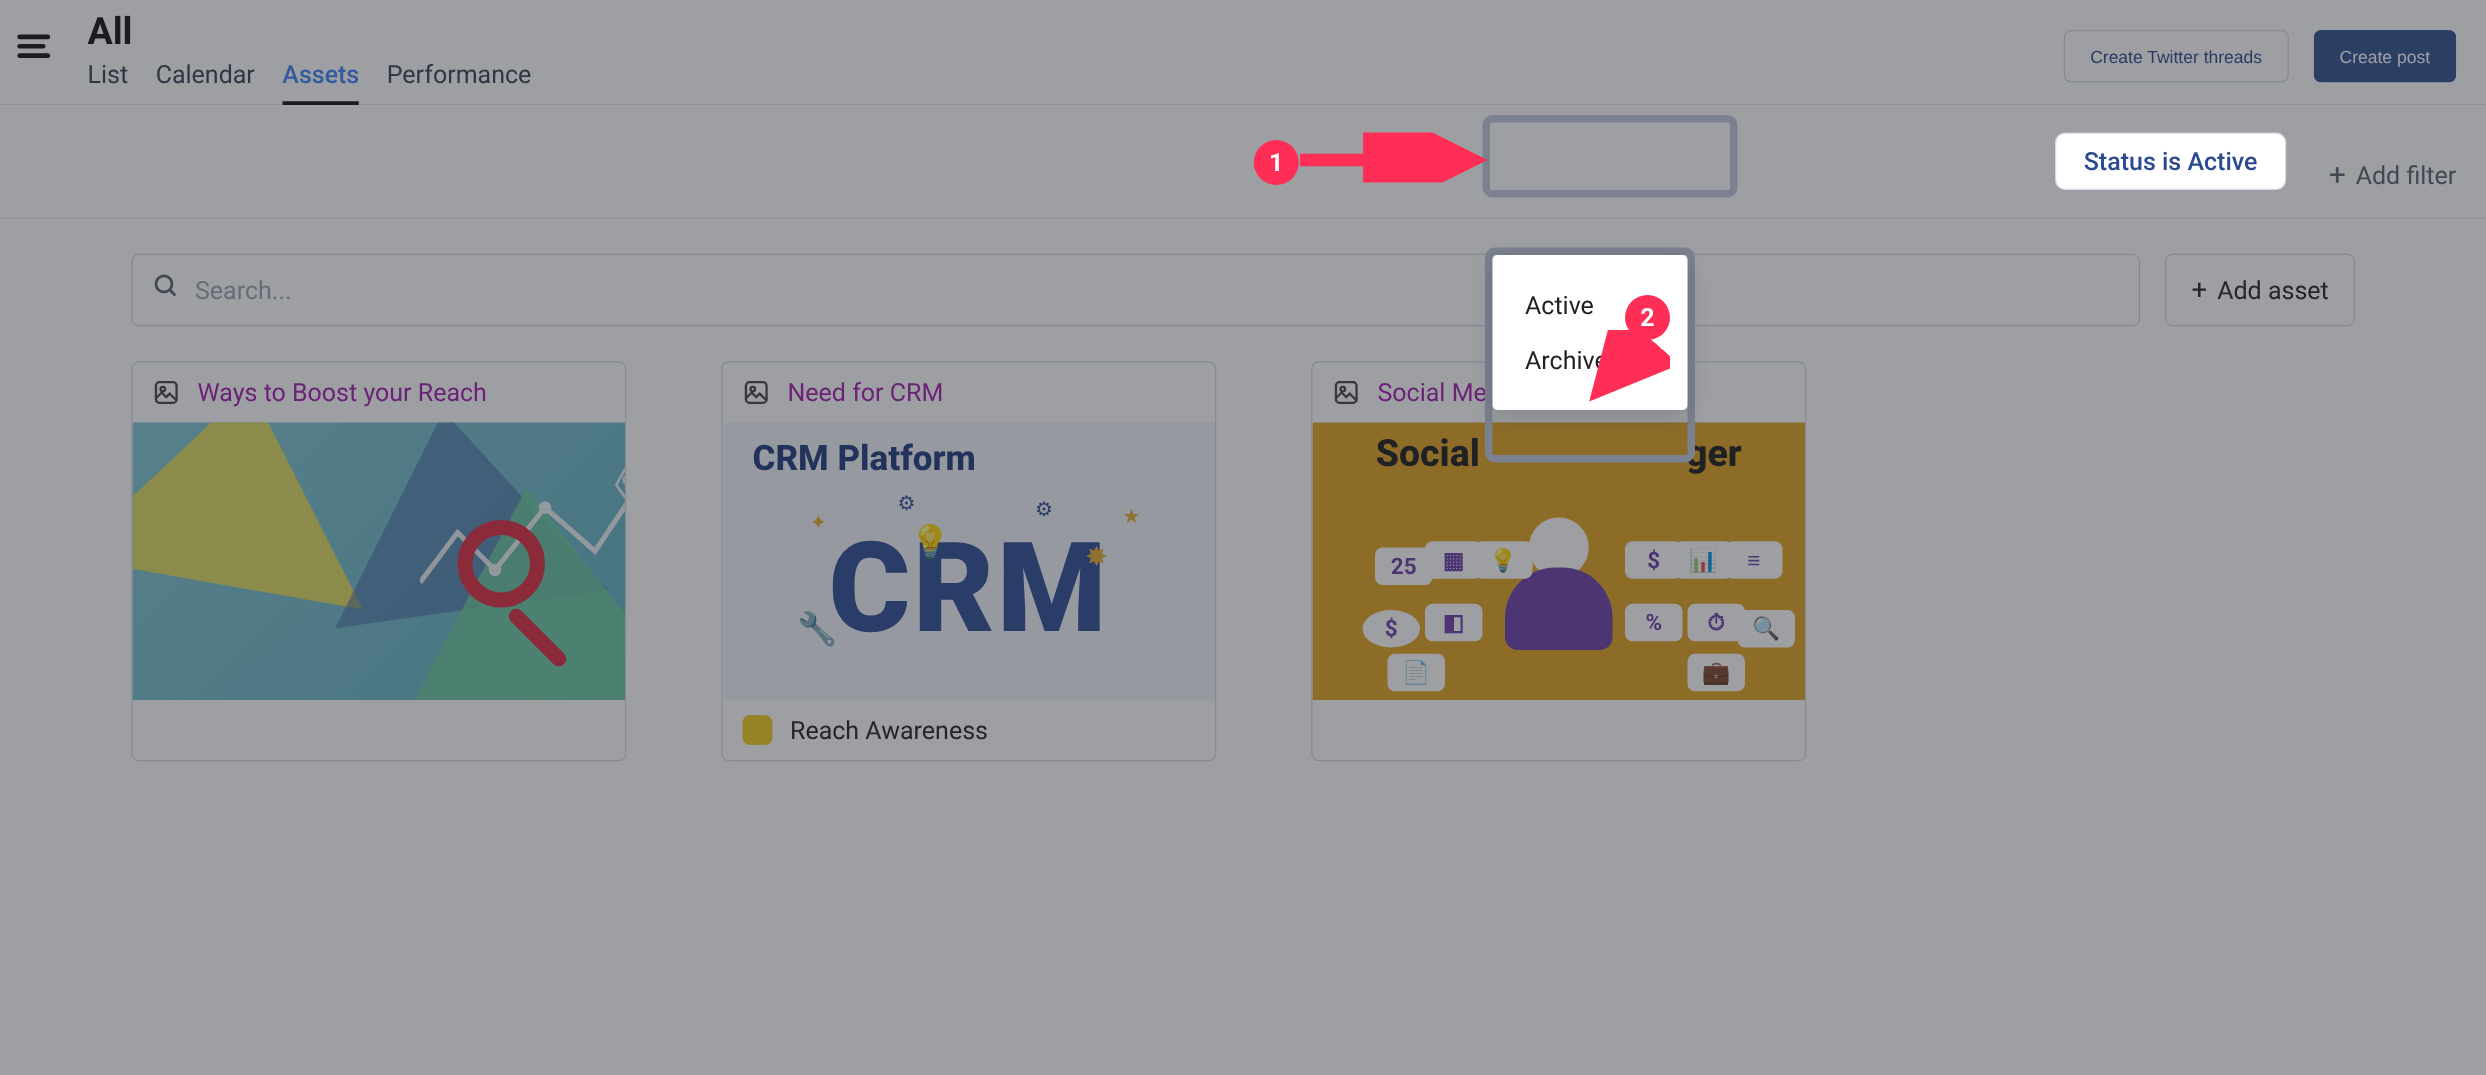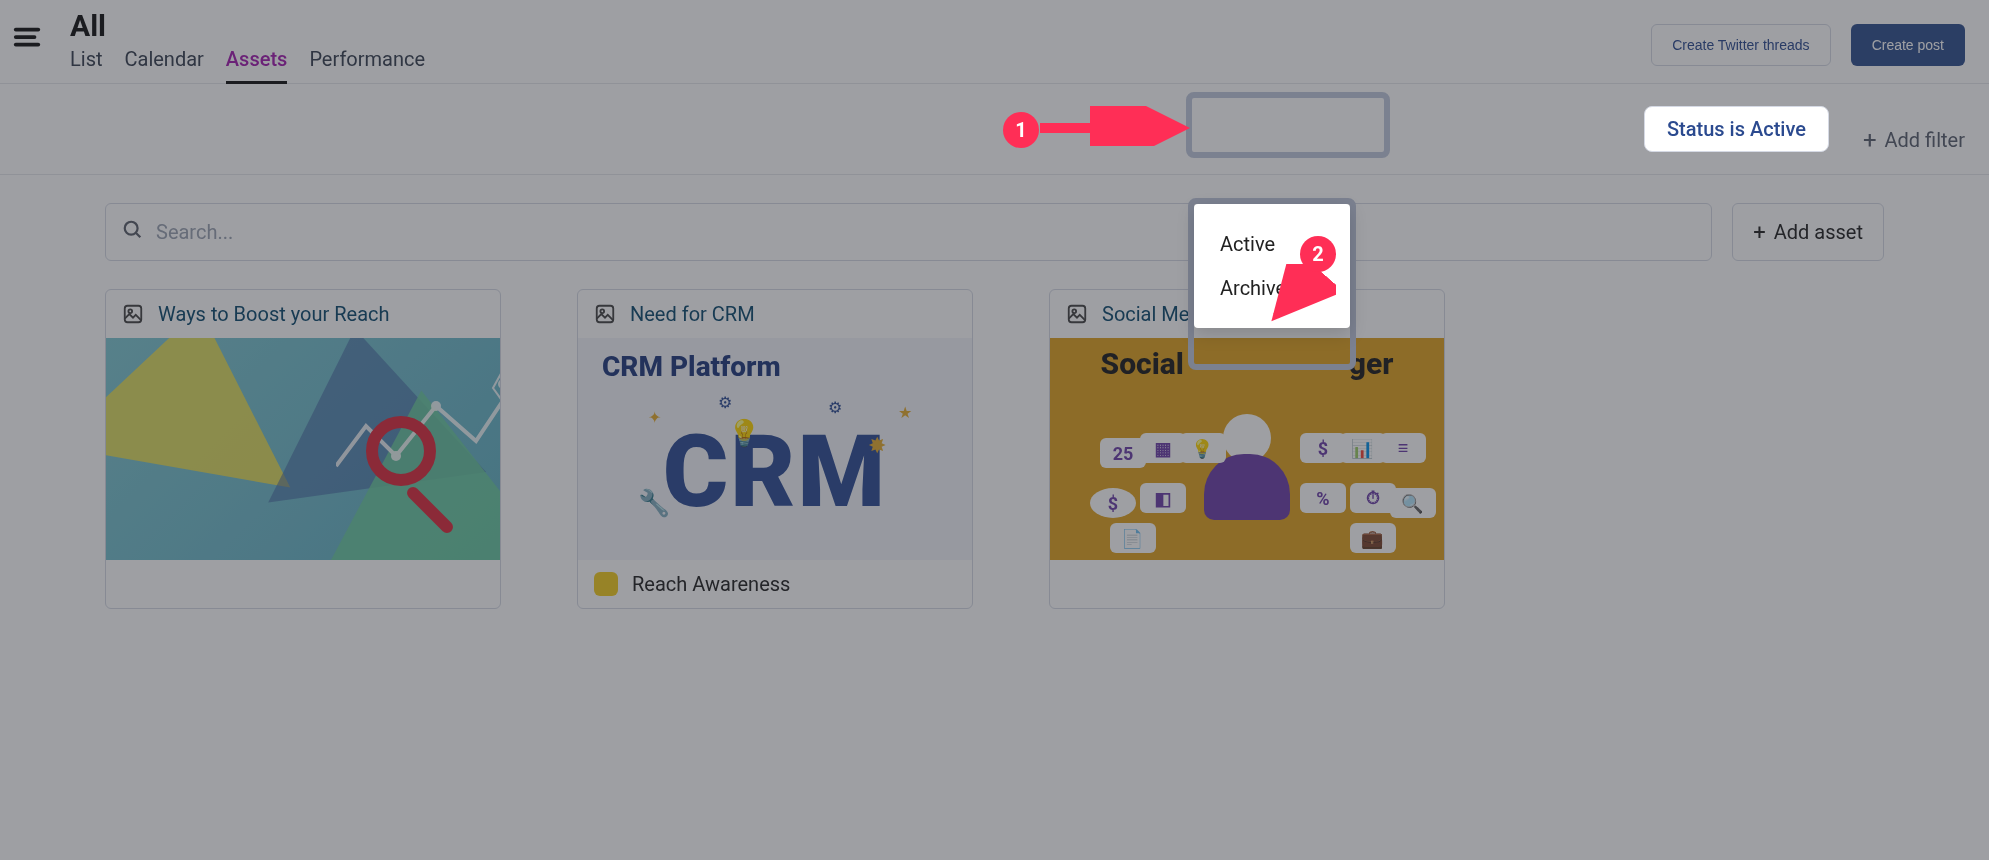--- a/index.html
+++ b/index.html
@@ -41,21 +41,21 @@
     gap: 22px;
     font-size: 20px;
     color: #374151;
   }
   .tab {
     padding-bottom: 10px;
     cursor: pointer;
   }
   .tab.active {
     font-weight: 500;
-    color: #a21caf;
+    color: #3b82f6;
     border-bottom: 3px solid #111;
   }
   .header-actions {
     display: flex;
     align-items: center;
     gap: 20px;
     padding-top: 16px;
   }
   .btn {
     border-radius: 6px;
@@ -158,21 +158,21 @@
     border-radius: 6px;
     background: #fff;
     overflow: hidden;
   }
   .card-header {
     display: flex;
     align-items: center;
     gap: 14px;
     padding: 12px 16px;
     font-size: 20px;
-    color: #0c4a6e;
+    color: #a21caf;
   }
   .card-header .img-icon {
     width: 22px; height: 22px;
     display: inline-flex; align-items: center; justify-content: center;
     color: #444;
   }
   .card-image {
     height: 222px;
     width: 100%;
     position: relative;

